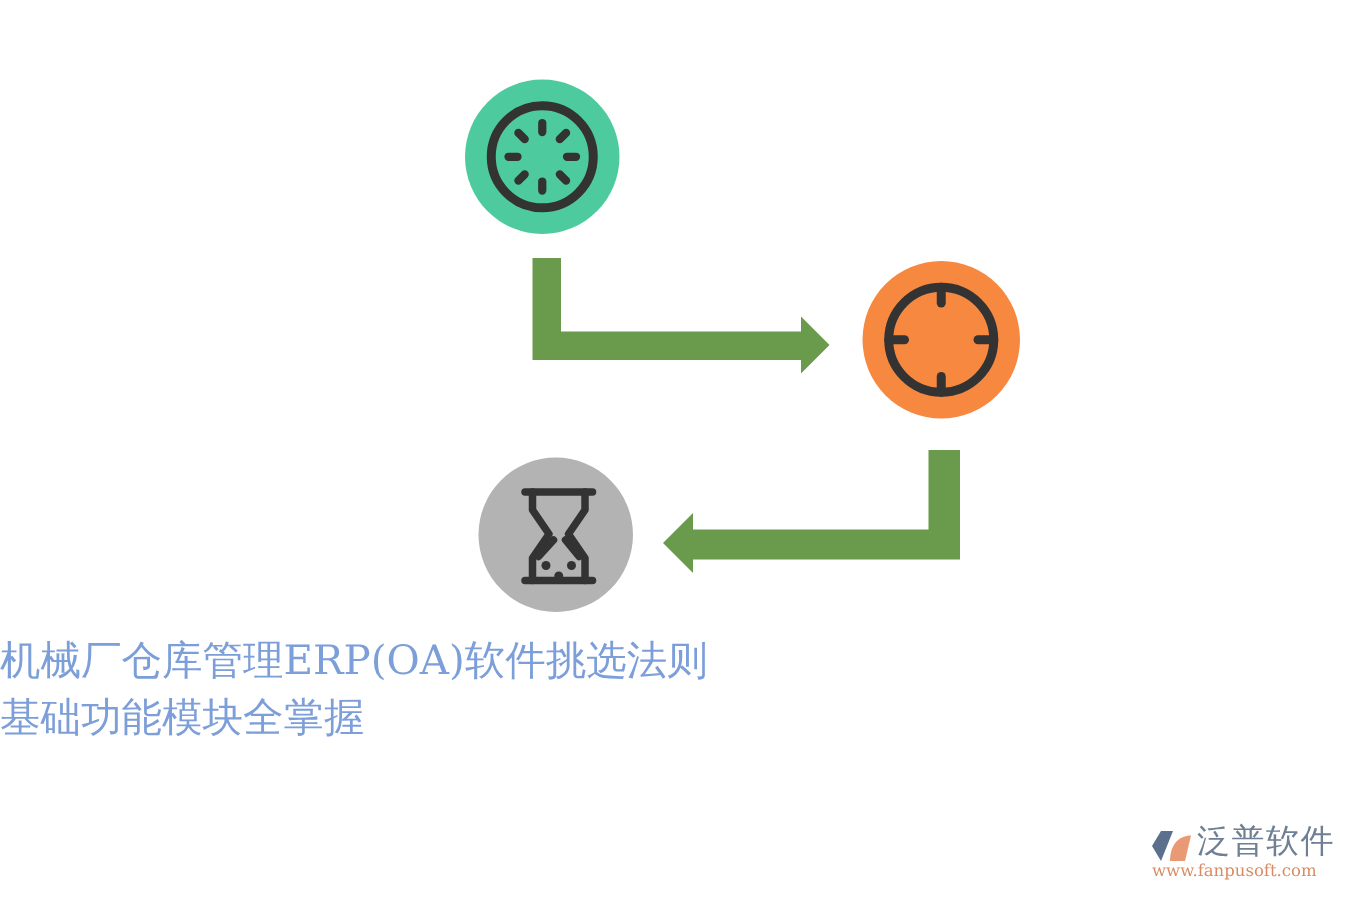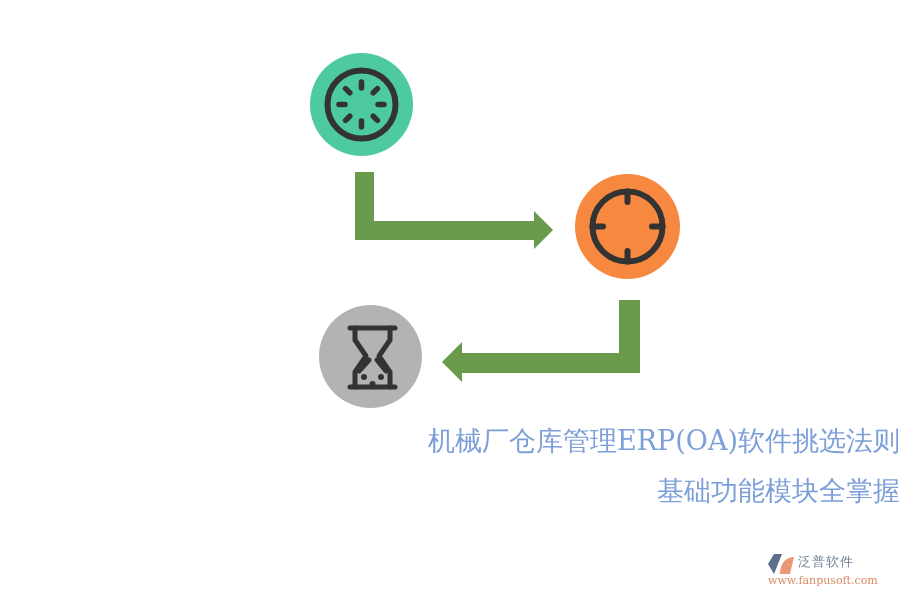--- a/index.html
+++ b/index.html
@@ -1,21 +1,21 @@
 <!DOCTYPE html>
 <html><head>
   <meta charset="utf-8">
   <style>
     html, body { margin: 0; padding: 0; background: #ffffff; }
     body { width: 900px; height: 600px; position: relative; overflow: hidden; font-family: "DejaVu Serif", serif; }
     .abs { position: absolute; }
     .circle { position: absolute; border-radius: 50%; display: flex; align-items: center; justify-content: center; }
-    .title { position: absolute; left: 0; width: 900px; text-align: right; color: #7d9fd9; font-family: "DejaVu Serif", serif; font-size: 27px; line-height: 34px; letter-spacing: 0px; }
+    .title { position: absolute; left: 0; width: 900px; text-align: left; color: #7d9fd9; font-family: "DejaVu Serif", serif; font-size: 27px; line-height: 34px; letter-spacing: 0px; }
     .logo { position: absolute; left: 768px; top: 551px; width: 128px; height: 40px; }
-    .logo-name { position: absolute; left: 30px; top: 0px; font-family: "DejaVu Sans", sans-serif; font-size: 13px; color: #6f7f94; letter-spacing: 1px; line-height: 22px; }
+    .logo-name { position: absolute; left: 30px; top: 0px; font-family: "DejaVu Sans", sans-serif; font-size: 22px; color: #6f7f94; letter-spacing: 1px; line-height: 22px; }
     .logo-url { position: absolute; left: 0px; top: 24px; font-family: "DejaVu Serif", serif; font-size: 11px; color: #d98a62; line-height: 12px; white-space: nowrap; }
   </style>
 </head>
 <body>
 
 <div class="circle" style="left:310px; top:53px; width:103px; height:103px; background:#4ecb9e;">
   <svg width="103" height="103" viewBox="0 0 103 103">
     <circle cx="51.5" cy="51.5" r="34" fill="none" stroke="#333333" stroke-width="6"></circle>
     <g stroke="#333333" stroke-width="5.5" stroke-linecap="round">
       <line x1="51.5" y1="29" x2="51.5" y2="35"></line>
@@ -62,21 +62,21 @@
     </g>
     <g fill="#333333">
       <circle cx="45" cy="72" r="3"></circle>
       <circle cx="62" cy="72" r="3"></circle>
       <circle cx="53.5" cy="79" r="3"></circle>
     </g>
   </svg>
 </div>
 
 <div class="title" style="top:424px;">机械厂仓库管理ERP(OA)软件挑选法则</div>
-<div class="title" style="top:462px;margin-top:12px;">基础功能模块全掌握</div>
+<div class="title" style="top:462px;">基础功能模块全掌握</div>
 
 <div class="logo">
   <svg class="abs" style="left:0; top:2px;" width="28" height="22" viewBox="0 0 28 22">
     <polygon points="6,1 14,1 6,21 0,11" fill="#5c6f8c"></polygon>
     <path d="M12,21 C12,10 18,4 26,4 L22,21 Z" fill="#e99a74"></path>
   </svg>
   <span class="logo-name">泛普软件</span>
   <span class="logo-url">www.fanpusoft.com</span>
 </div>
 

